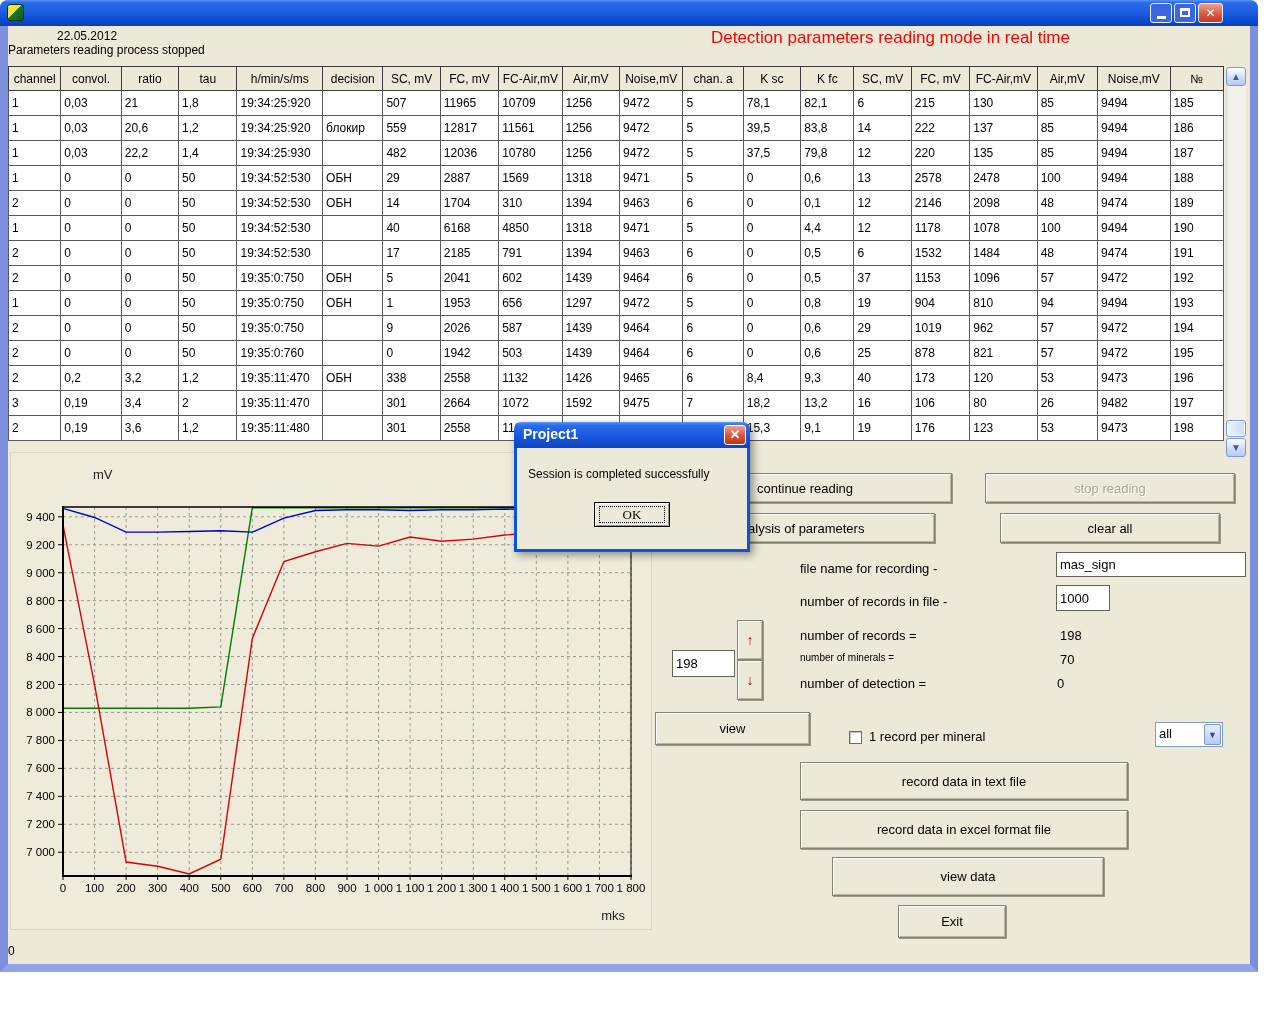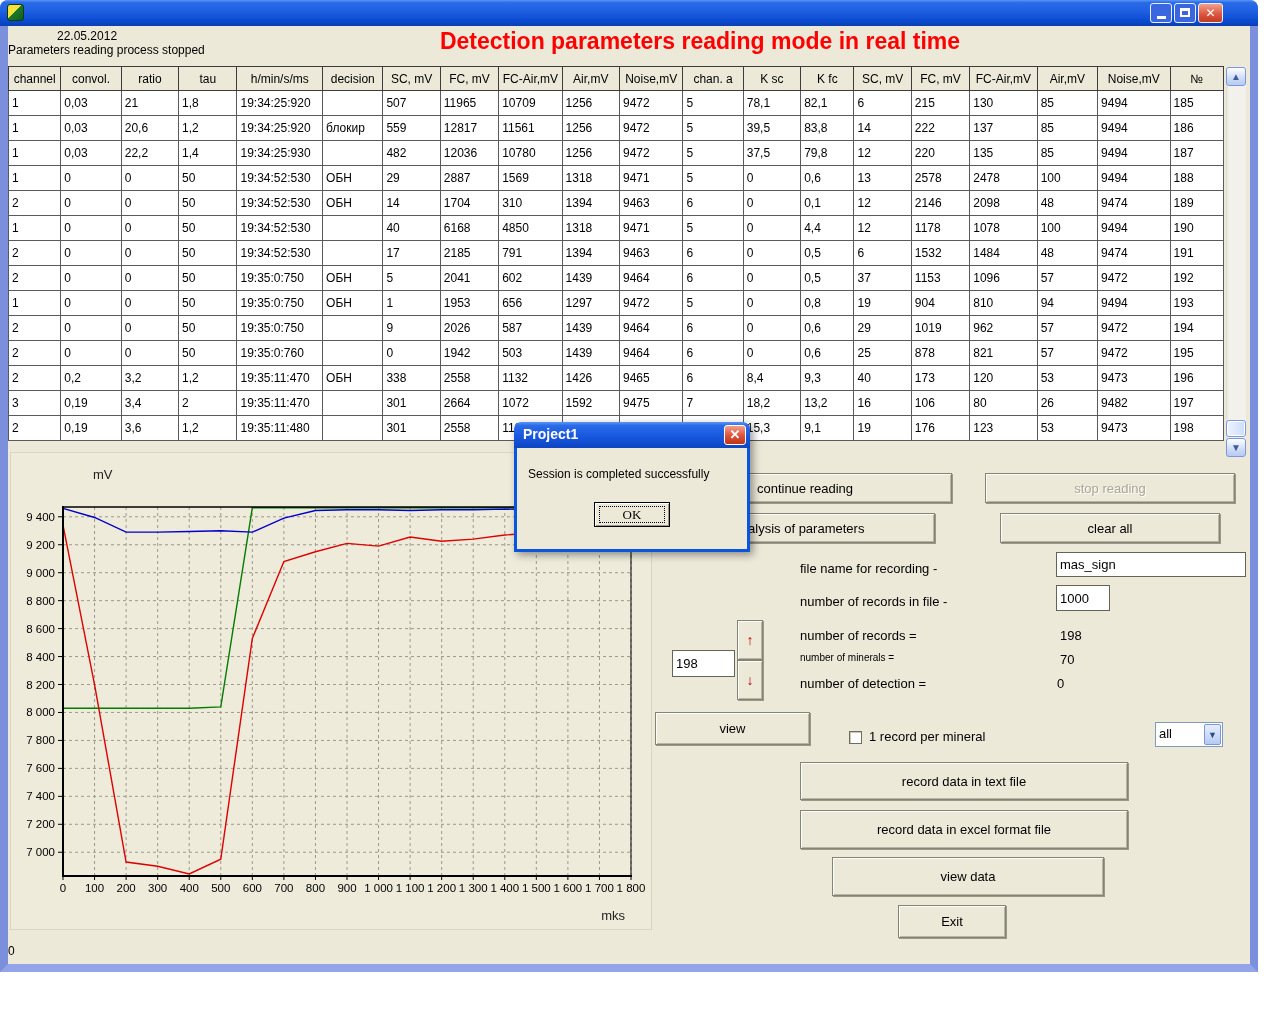--- a/index.html
+++ b/index.html
@@ -15,22 +15,22 @@
     background:linear-gradient(135deg,#f5e23a 0%,#f5e23a 45%,#1d7a2a 46%,#0d5c1c 100%); border:1px solid #0a3a12; }
   .capbtn { position:absolute; top:3px; width:22px; height:20px; border-radius:3px; border:1px solid #e8f0ff;
     background:linear-gradient(to bottom,#8fb0f5,#3a67e0 60%,#2а55c8); color:#fff; font-size:12px; line-height:18px; text-align:center;
     background-color:#3a67e0; }
   .capbtn.close { background:linear-gradient(to bottom,#f2a08e,#dd5941 55%,#c23a22); width:25px; }
   .glyph-min { display:inline-block; width:9px; height:3px; background:#fff; margin-top:12px; }
   .glyph-max { display:inline-block; width:10px; height:9px; border:2px solid #fff; border-top-width:3px; margin-top:4px; }
   .content { position:absolute; left:0; top:26px; right:0; bottom:0; background:#ece9d8; font-size:12px; color:#000; }
 
   .lbl { position:absolute; white-space:nowrap; font-size:12px; color:#000; }
-  .heading { position:absolute; left:322px; top:2px; width:740px; text-align:center;
-    color:#f00; font-size:23px; font-weight:bold; }
+  .heading { position:absolute; left:322px; top:2px; width:740px; text-align:right;
+    color:#f00; font-size:17px; font-weight:normal; }
 
   
   table.grid { position:absolute; left:0; top:40px; width:1216px; border-collapse:collapse; table-layout:fixed;
     background:#fff; font-size:12px; }
   table.grid th { background:#ece9d8; font-weight:normal; text-align:center; border:1px solid #3c3c3c; height:24px; overflow:hidden; white-space:nowrap; }
   table.grid td { border:1px solid #5a5a5a; height:25px; padding-left:3px; overflow:hidden; white-space:nowrap; background:#fff; }
 
   
   .sb-track { position:absolute; left:1218px; top:41px; width:20px; height:390px; background:#f3f1ec;
     box-shadow:inset 1px 0 2px #d8d4c8; }

